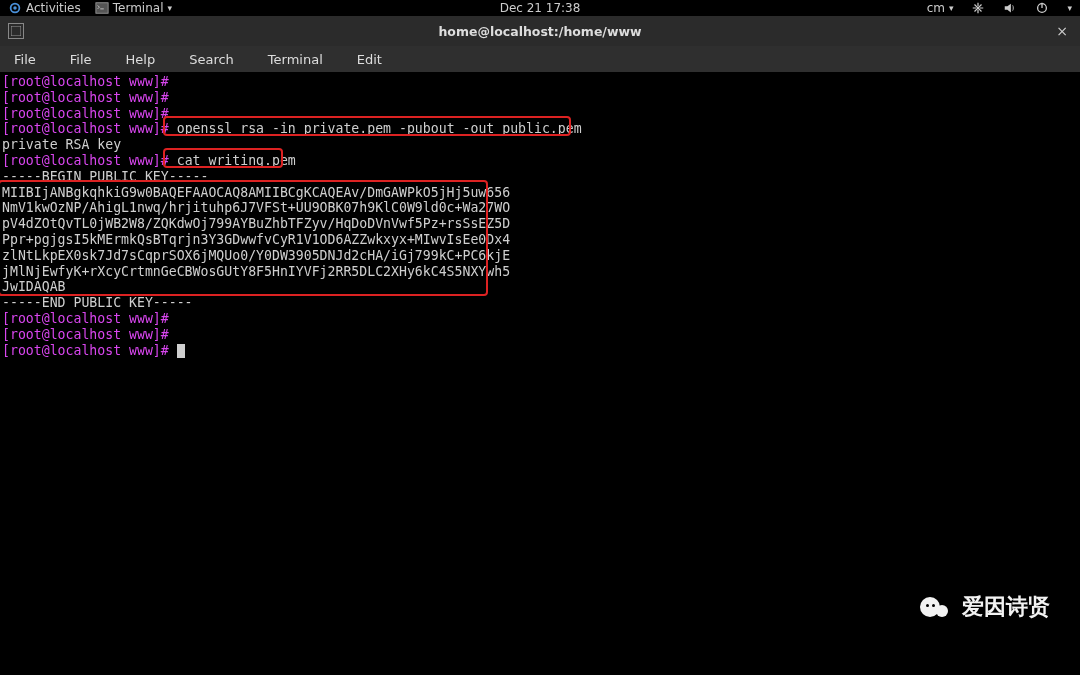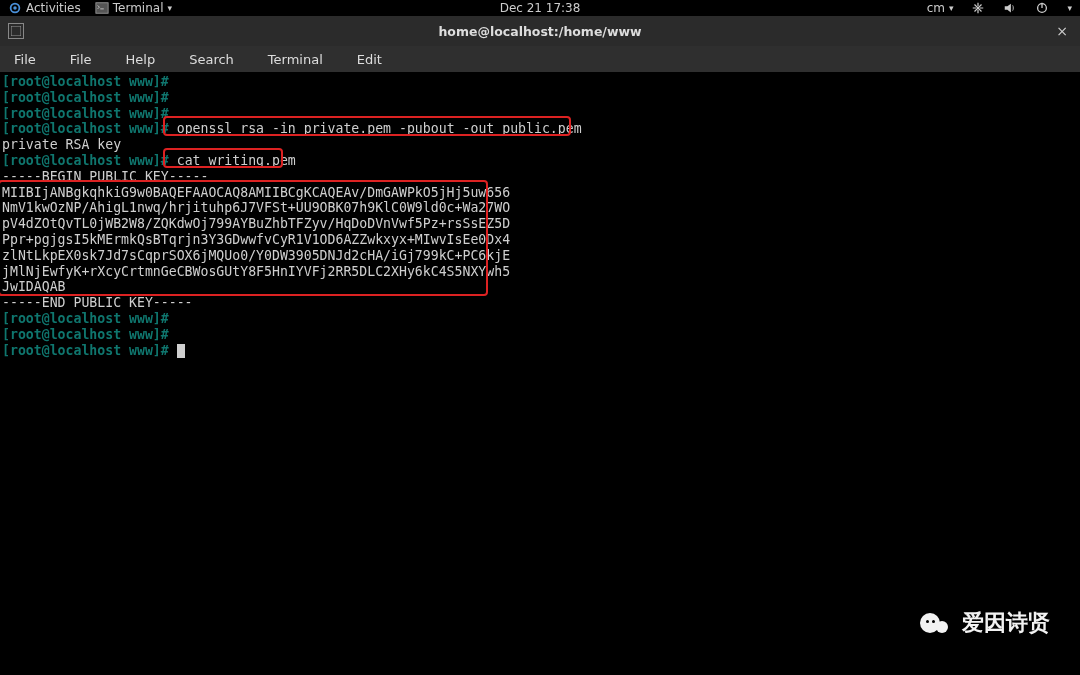--- a/index.html
+++ b/index.html
@@ -14,25 +14,25 @@
   
   .title-bar { height: 30px; background: #2b2b2b; color: #ddd; display: flex; align-items: center; position: relative; font-size: 12.5px; }
   .title-bar .win-icon { margin-left: 8px; width: 16px; height: 16px; border: 1px solid #888; display:flex; align-items:center; justify-content:center;}
   .title-bar .title { position: absolute; left: 50%; transform: translateX(-50%); font-weight: bold; }
   .title-bar .close-btn { margin-left: auto; margin-right: 8px; width: 20px; height: 20px; display: flex; align-items: center; justify-content: center; color: #ccc; font-size: 14px; cursor: pointer;}
   
   .menu-bar { height: 26px; background: #2f2f2f; color: #ddd; display: flex; align-items: center; font-size: 13px; padding: 0 4px; gap: 14px;}
   .menu-bar .menu-item { padding: 3px 10px; cursor: pointer; }
   
   .terminal { background: #000; color: #cfcfcf; font-family: "DejaVu Sans Mono", monospace; font-size: 13.2px; line-height: 15.8px; white-space: pre; padding: 2px 2px; height: calc(675px - 24px - 30px - 26px); overflow: hidden; position: relative; }
-  .prompt { color: #0f766e; font-weight: bold; }
+  .prompt { color: #d946ef; }
   .hl-box1 { position: absolute; border: 2px solid #d22; border-radius: 4px; pointer-events: none; }
   .cursor { display:inline-block; width: 8px; height: 14px; background: #cfcfcf; vertical-align: text-bottom; }
   
-  .watermark { position: absolute; right: 30px; bottom: 30px; color: #fff; font-size: 22px; font-weight: bold; display:flex; align-items:center; gap:8px; opacity:0.95; }
+  .watermark { position: absolute; right: 30px; bottom: 46px; color: #fff; font-size: 22px; font-weight: bold; display:flex; align-items:center; gap:8px; opacity:0.95; }
   .watermark .wicon { width:34px; height:28px; position:relative; }
   .watermark .wicon .big { width:20px; height:20px; background:#fff; border-radius:50%; position:absolute; left:0; top:4px;}
   .watermark .wicon .small { width:12px; height:12px; background:#fff; border-radius:50%; position:absolute; left:16px; top:12px;}
   .watermark .wicon .dot1 { width:3px; height:3px; background:#000; border-radius:50%; position:absolute; left:6px; top:11px;}
   .watermark .wicon .dot2 { width:3px; height:3px; background:#000; border-radius:50%; position:absolute; left:12px; top:11px;}
 </style>
 </head>
 <body>
 
 <div class="top-panel">

